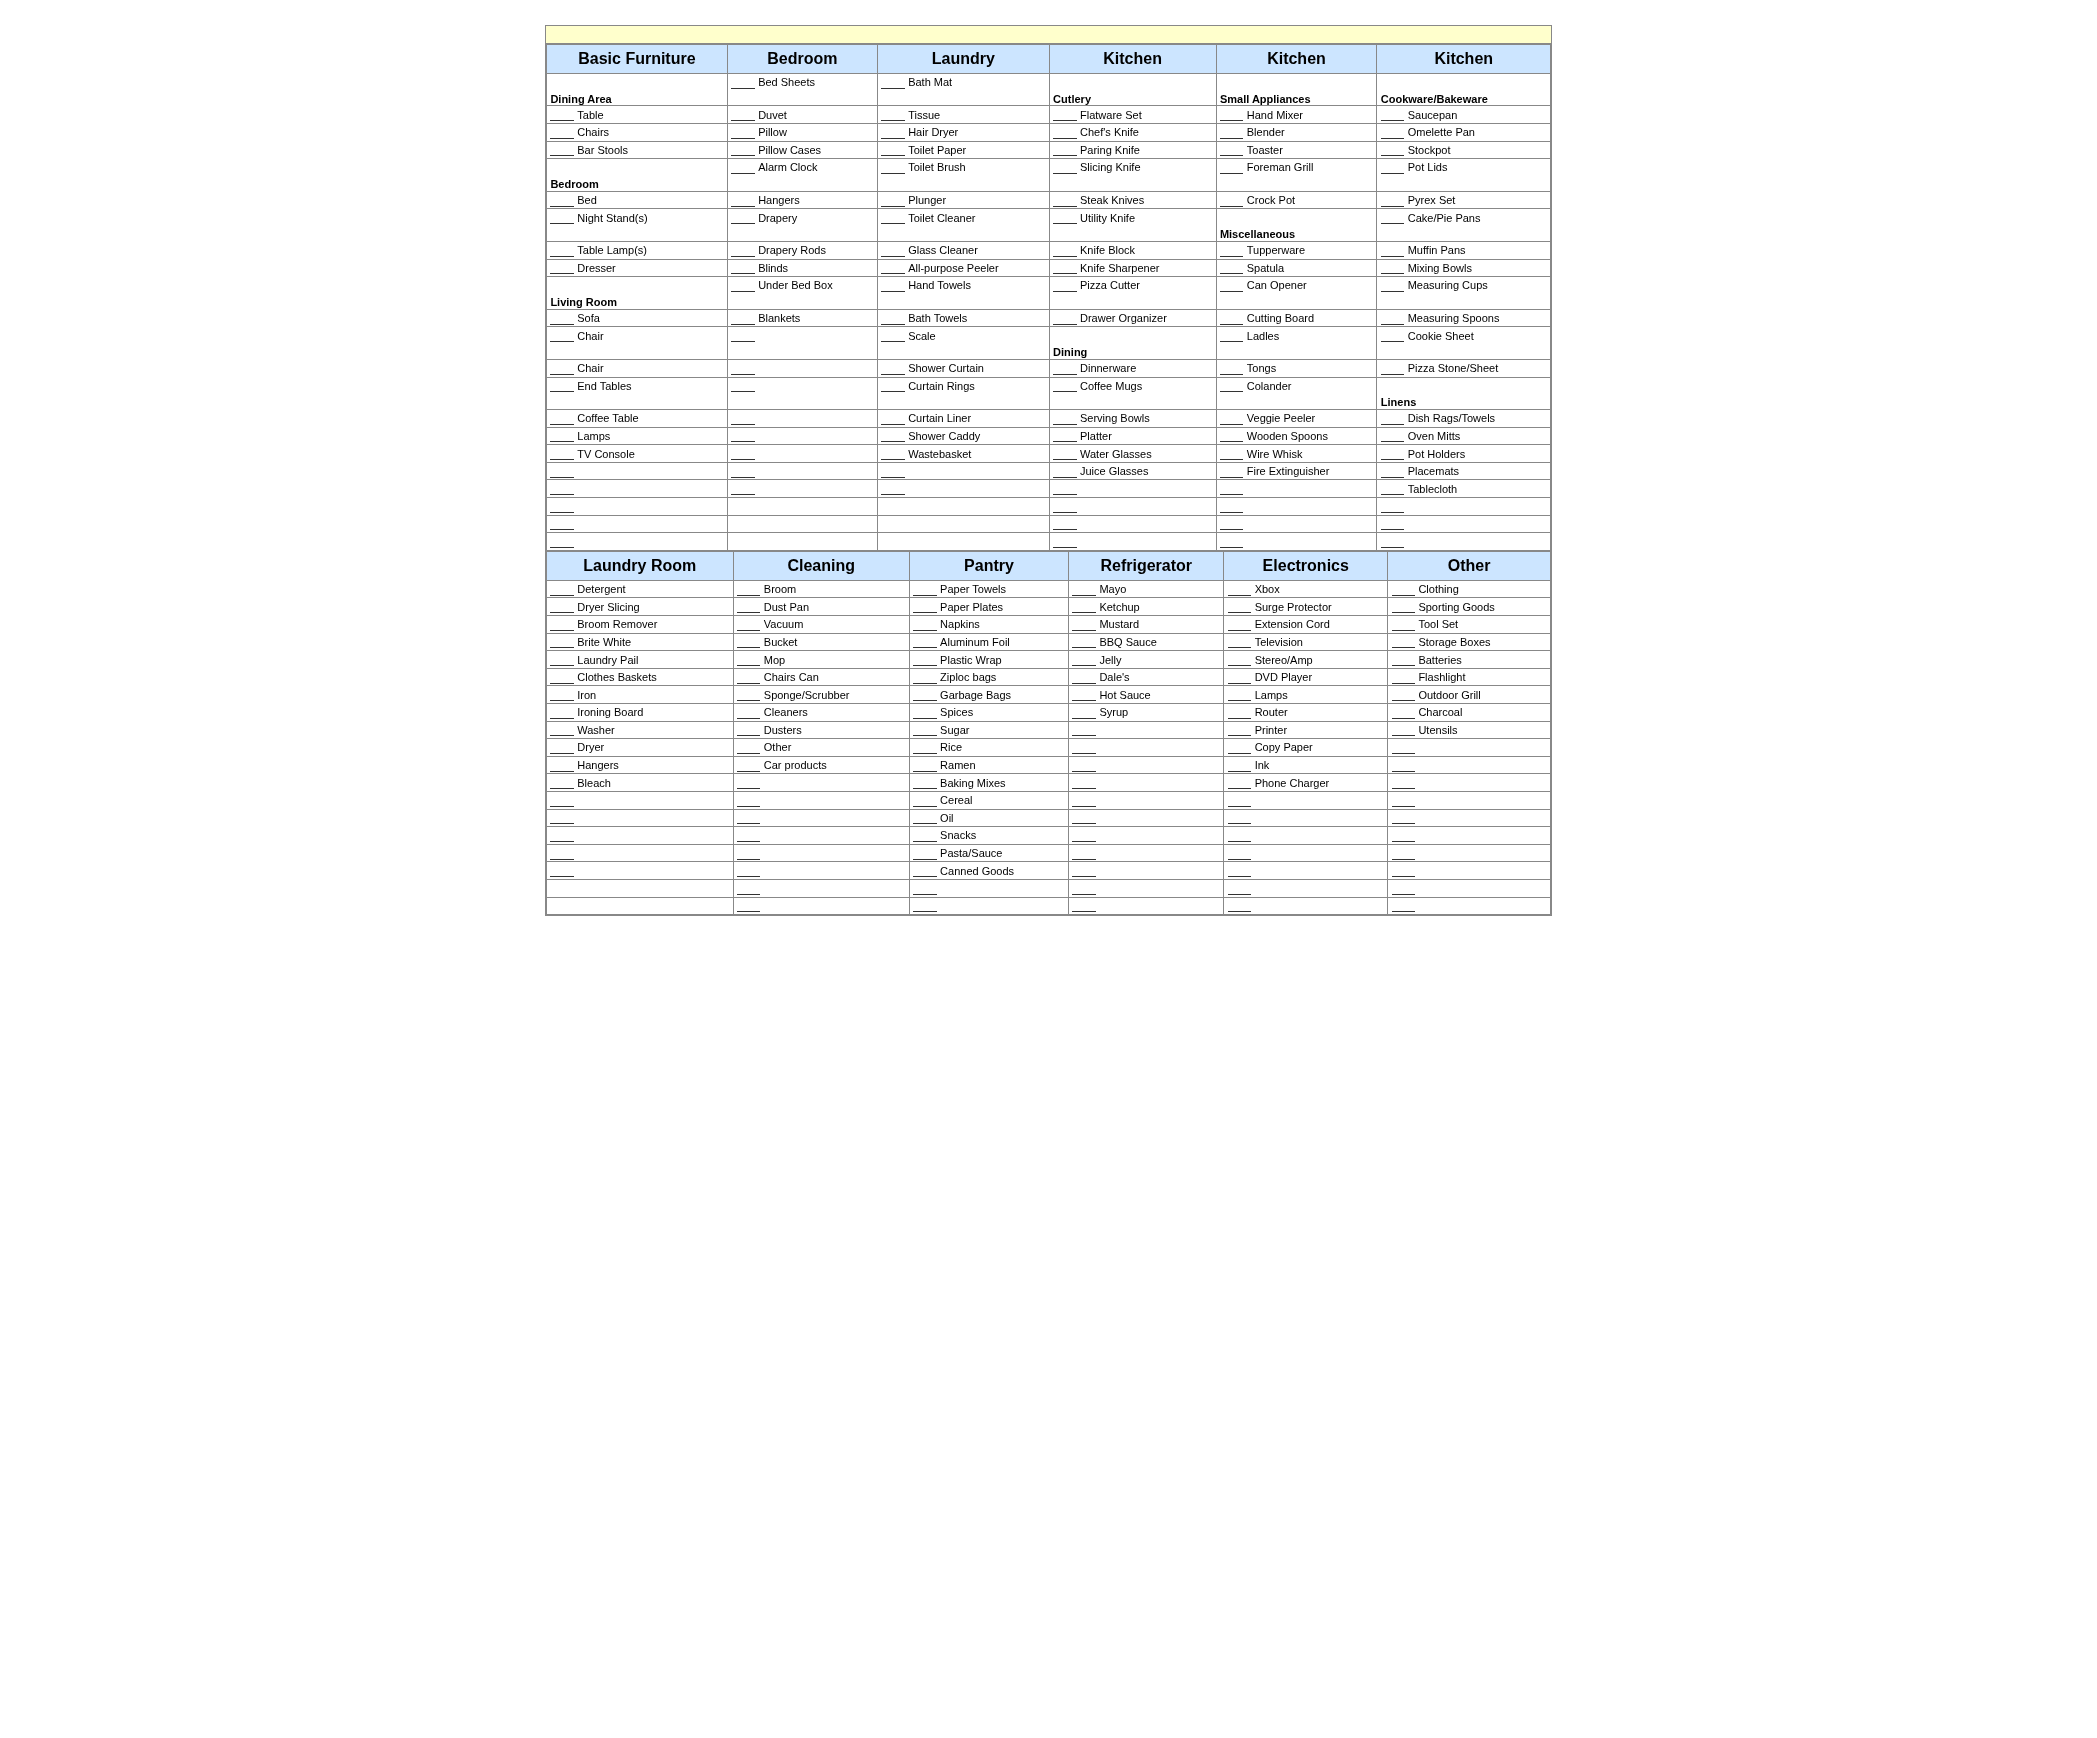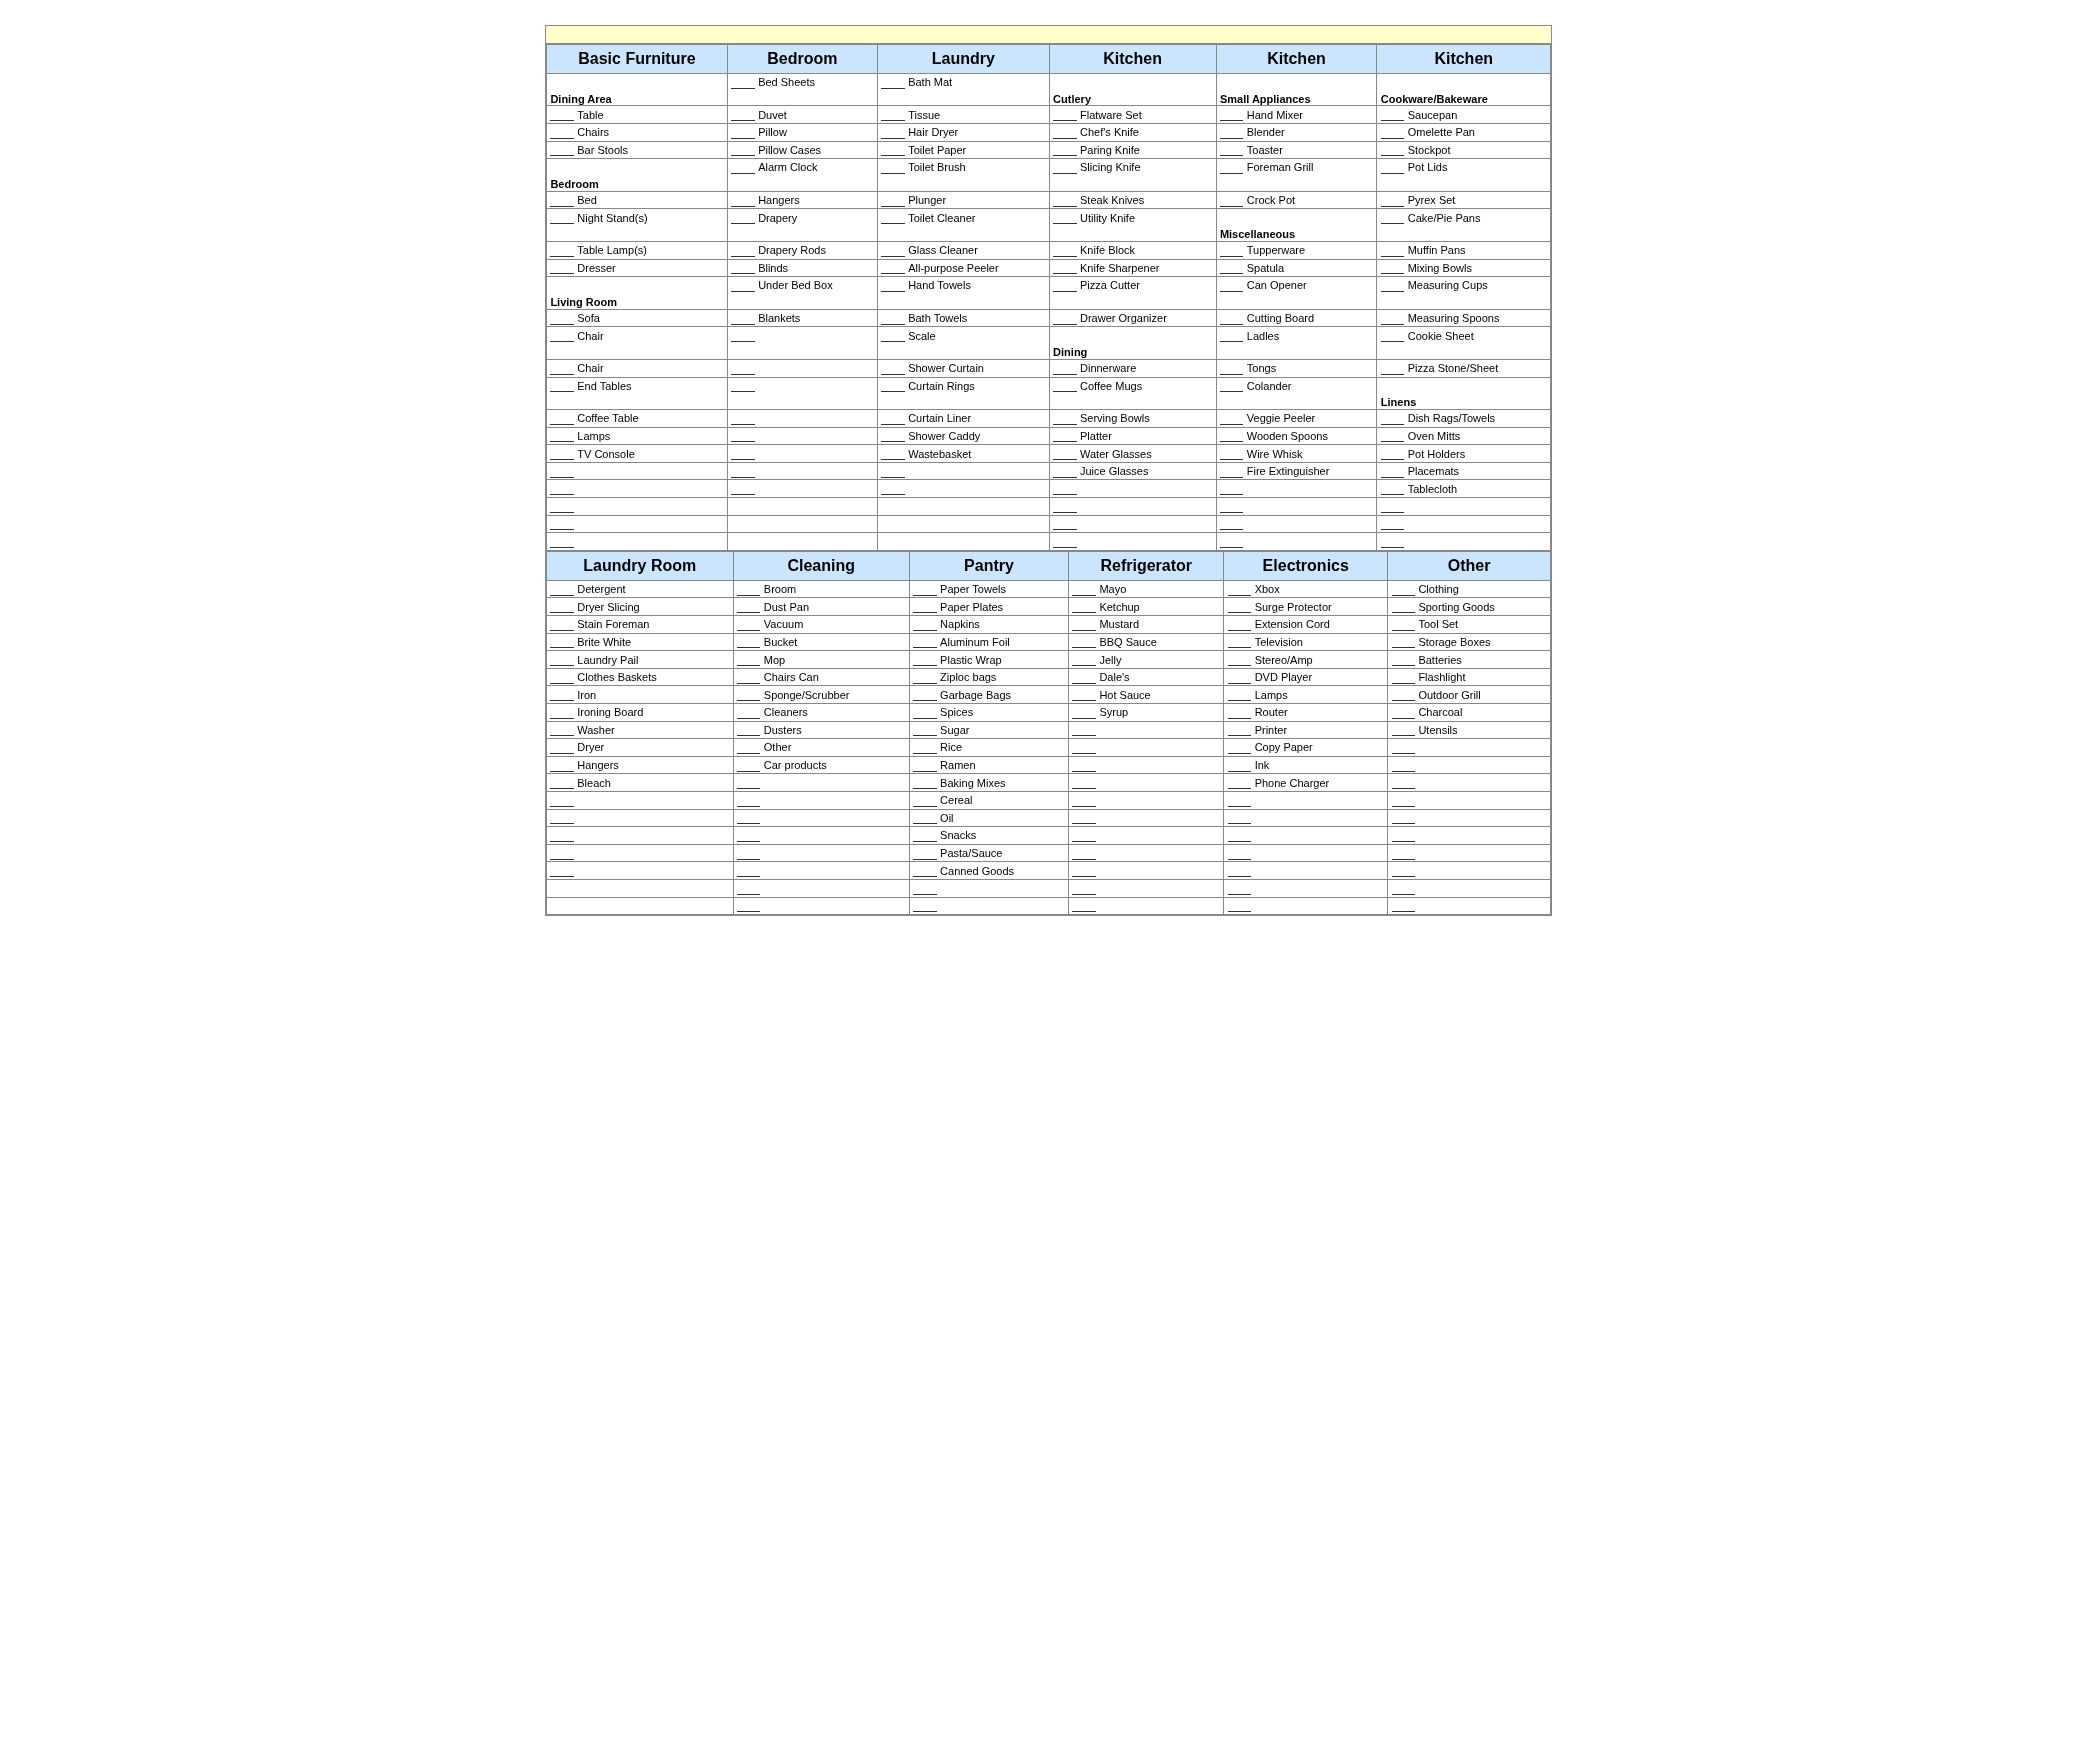--- a/index.html
+++ b/index.html
@@ -941,21 +941,21 @@
             <div class="item-row">
               <span class="checkbox-line">&nbsp;</span>
               <span>Sporting Goods</span>
             </div>
           </td>
         </tr>
         <tr>
           <td>
             <div class="item-row">
               <span class="checkbox-line">&nbsp;</span>
-              <span>Stain Foreman</span>
+              <span>Broom Remover</span>
             </div>
           </td>
           <td>
             <div class="item-row">
               <span class="checkbox-line">&nbsp;</span>
               <span>Vacuum</span>
             </div>
           </td>
           <td>
             <div class="item-row">

